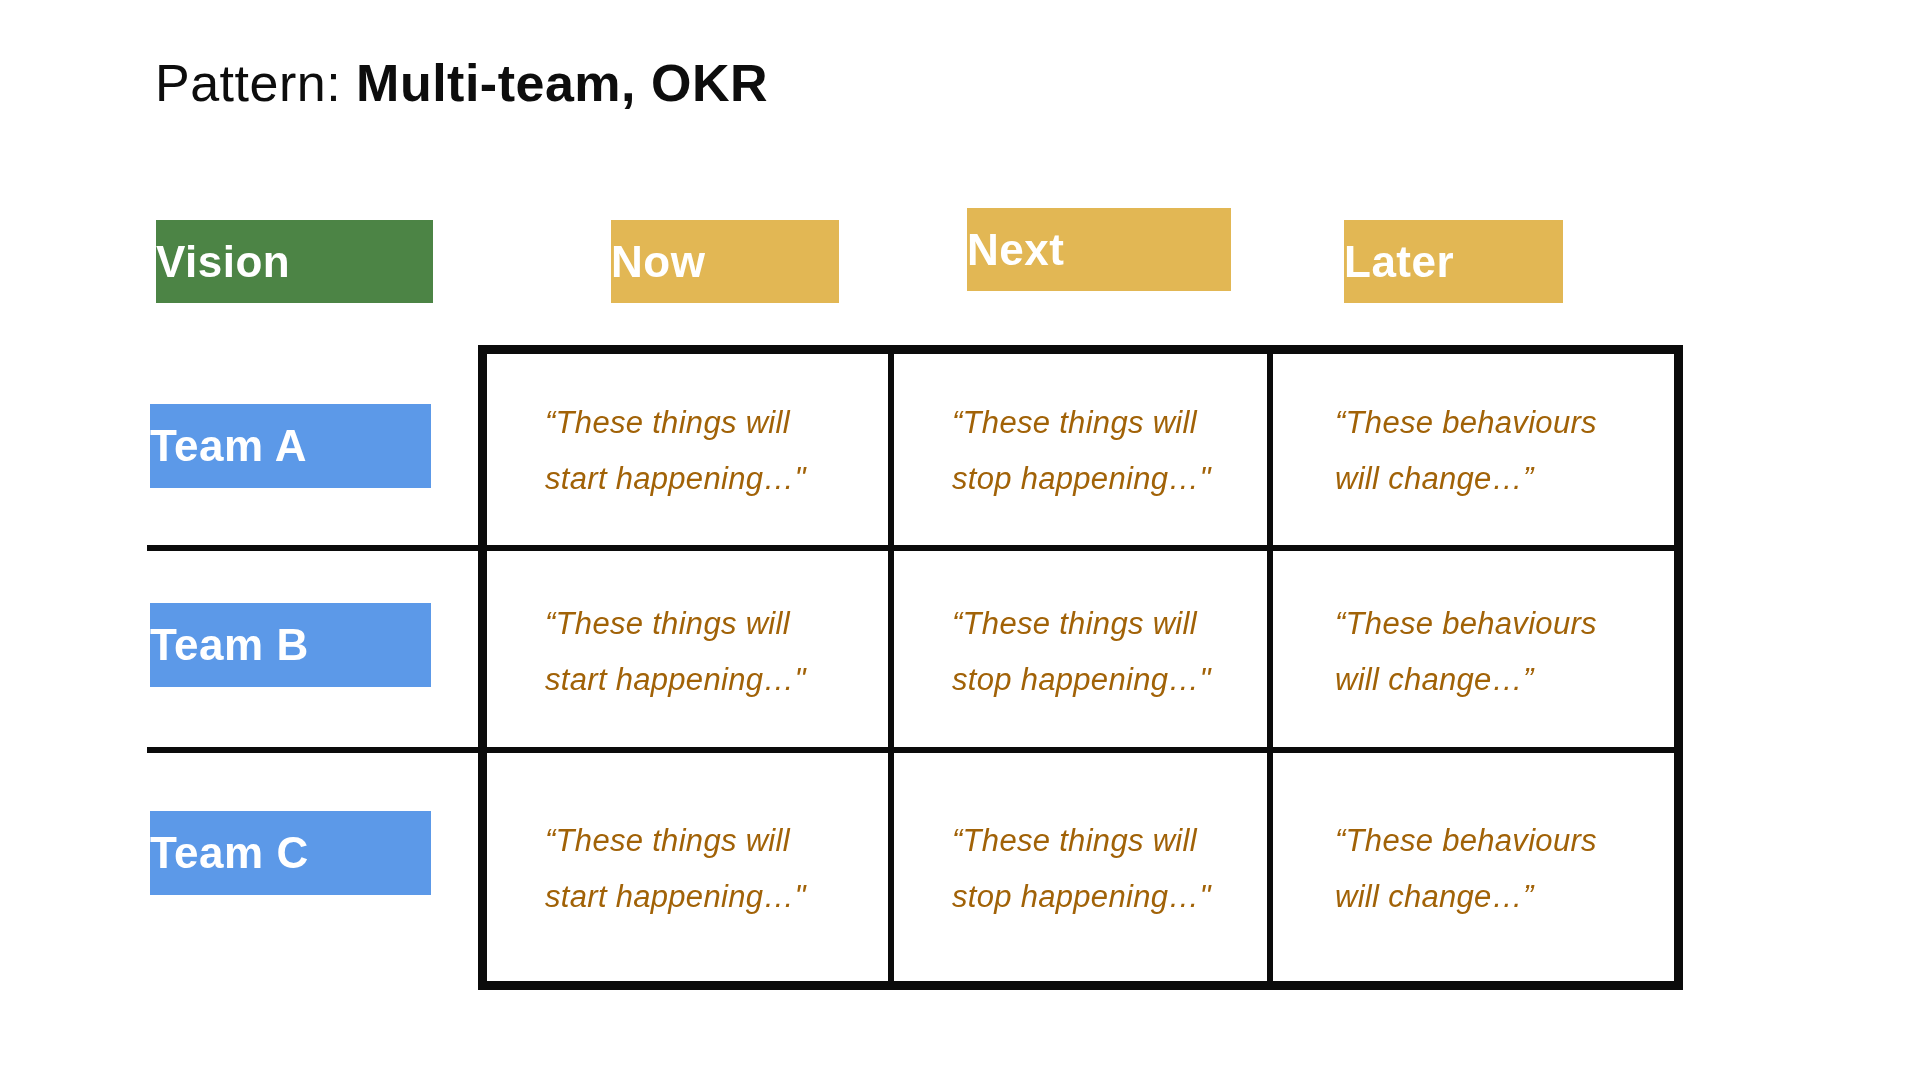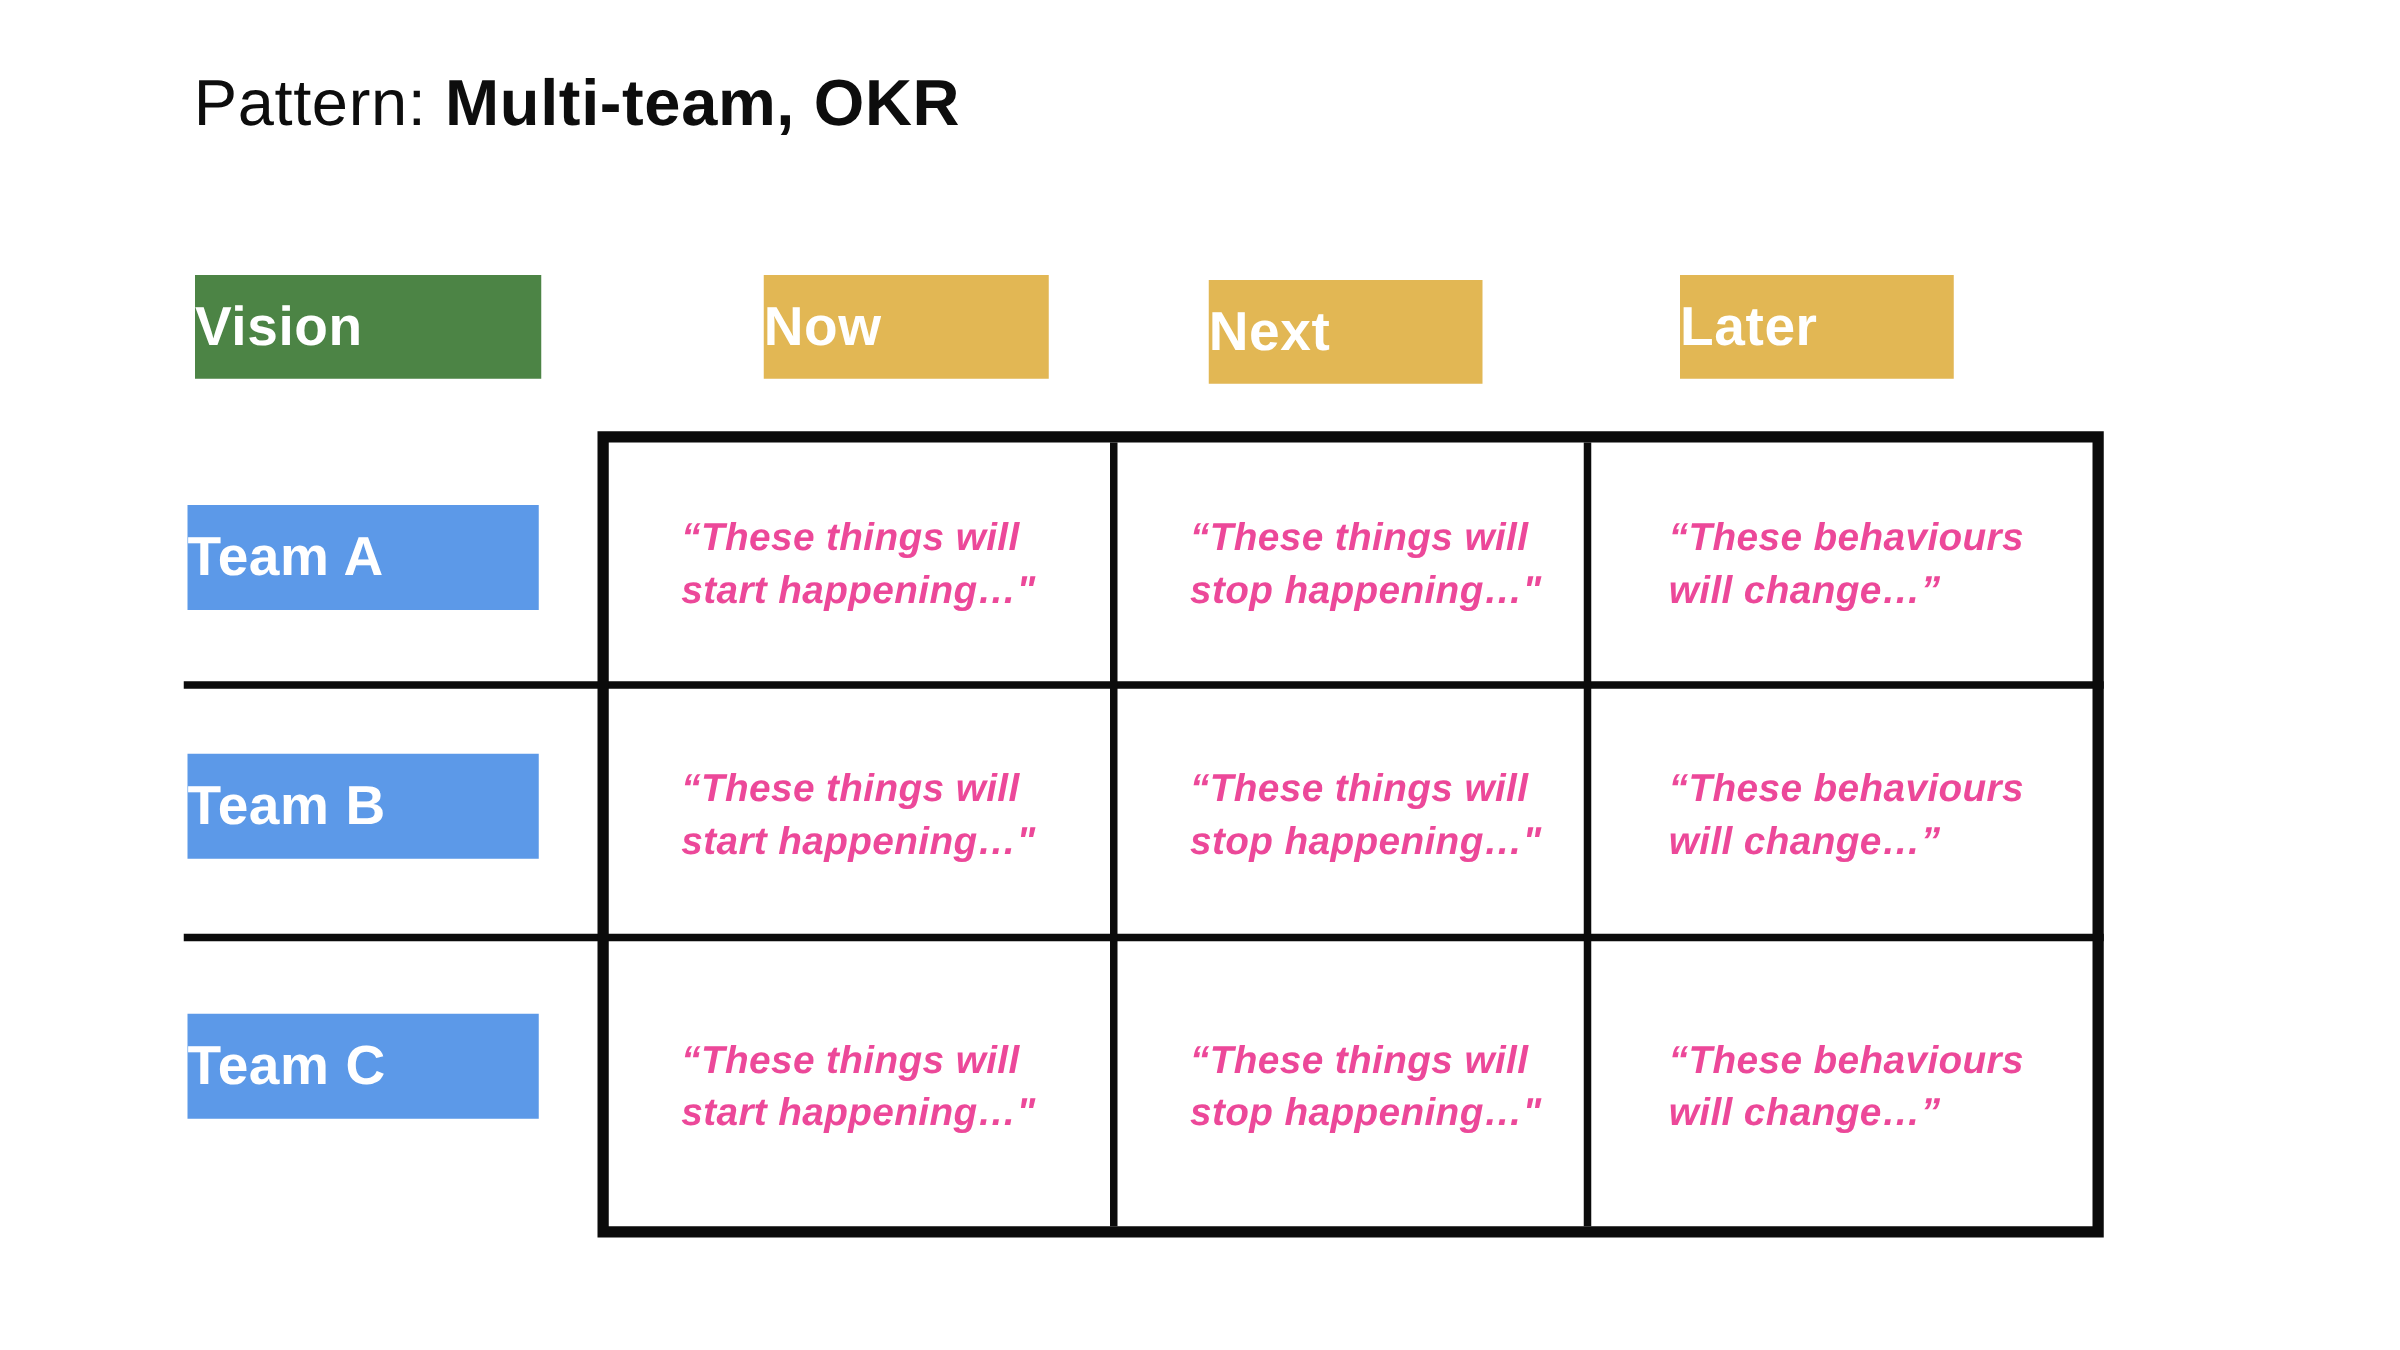--- a/index.html
+++ b/index.html
@@ -31,21 +31,21 @@
     display: flex;
     align-items: center;
     justify-content: flex-start;
     color: #ffffff;
     font-weight: 700;
     font-size: 44px;
     letter-spacing: 0.5px;
   }
   .chip-vision { left: 156px; top: 220px; width: 277px; height: 83px; background: #4c8445; }
   .chip-now   { left: 611px;  top: 220px; width: 228px; height: 83px; background: #e2b754; }
-  .chip-next  { left: 967px;  top: 224px; width: 219px; height: 83px; background: #e2b754; }
+  .chip-next  { left: 967px;  top: 208px; width: 264px; height: 83px; background: #e2b754; }
   .chip-later { left: 1344px; top: 220px; width: 219px; height: 83px; background: #e2b754; }
   .chip-team { left: 150px; width: 281px; height: 84px; background: #5c99e8; }
   .chip-team-a { top: 404px; }
   .chip-team-b { top: 603px; }
   .chip-team-c { top: 811px; }
 
   .hline {
     position: absolute;
     left: 147px;
     width: 1536px;
@@ -78,25 +78,25 @@
   .vline-2 { left: 780px; }
 
   .cell {
     position: absolute;
     display: flex;
     align-items: center;
     box-sizing: border-box;
     padding-left: 58px;
   }
   .cell-text {
-    font-weight: 700;
+    font-weight: 400;
     font-style: italic;
     font-size: 31px;
-    line-height: 42px;
-    color: #ec4899;
+    line-height: 56px;
+    color: #a16207;
     white-space: pre-line;
     letter-spacing: 0.3px;
   }
   .col-1 { left: 0;     width: 401px; }
   .col-2 { left: 407px; width: 373px; }
   .col-3 { left: 786px; width: 401px; }
   .col-3.cell { padding-left: 62px; }
   .row-1 { top: 0;     height: 194px; }
   .row-2 { top: 200px; height: 196px; }
   .row-3 { top: 402px; height: 225px; }

